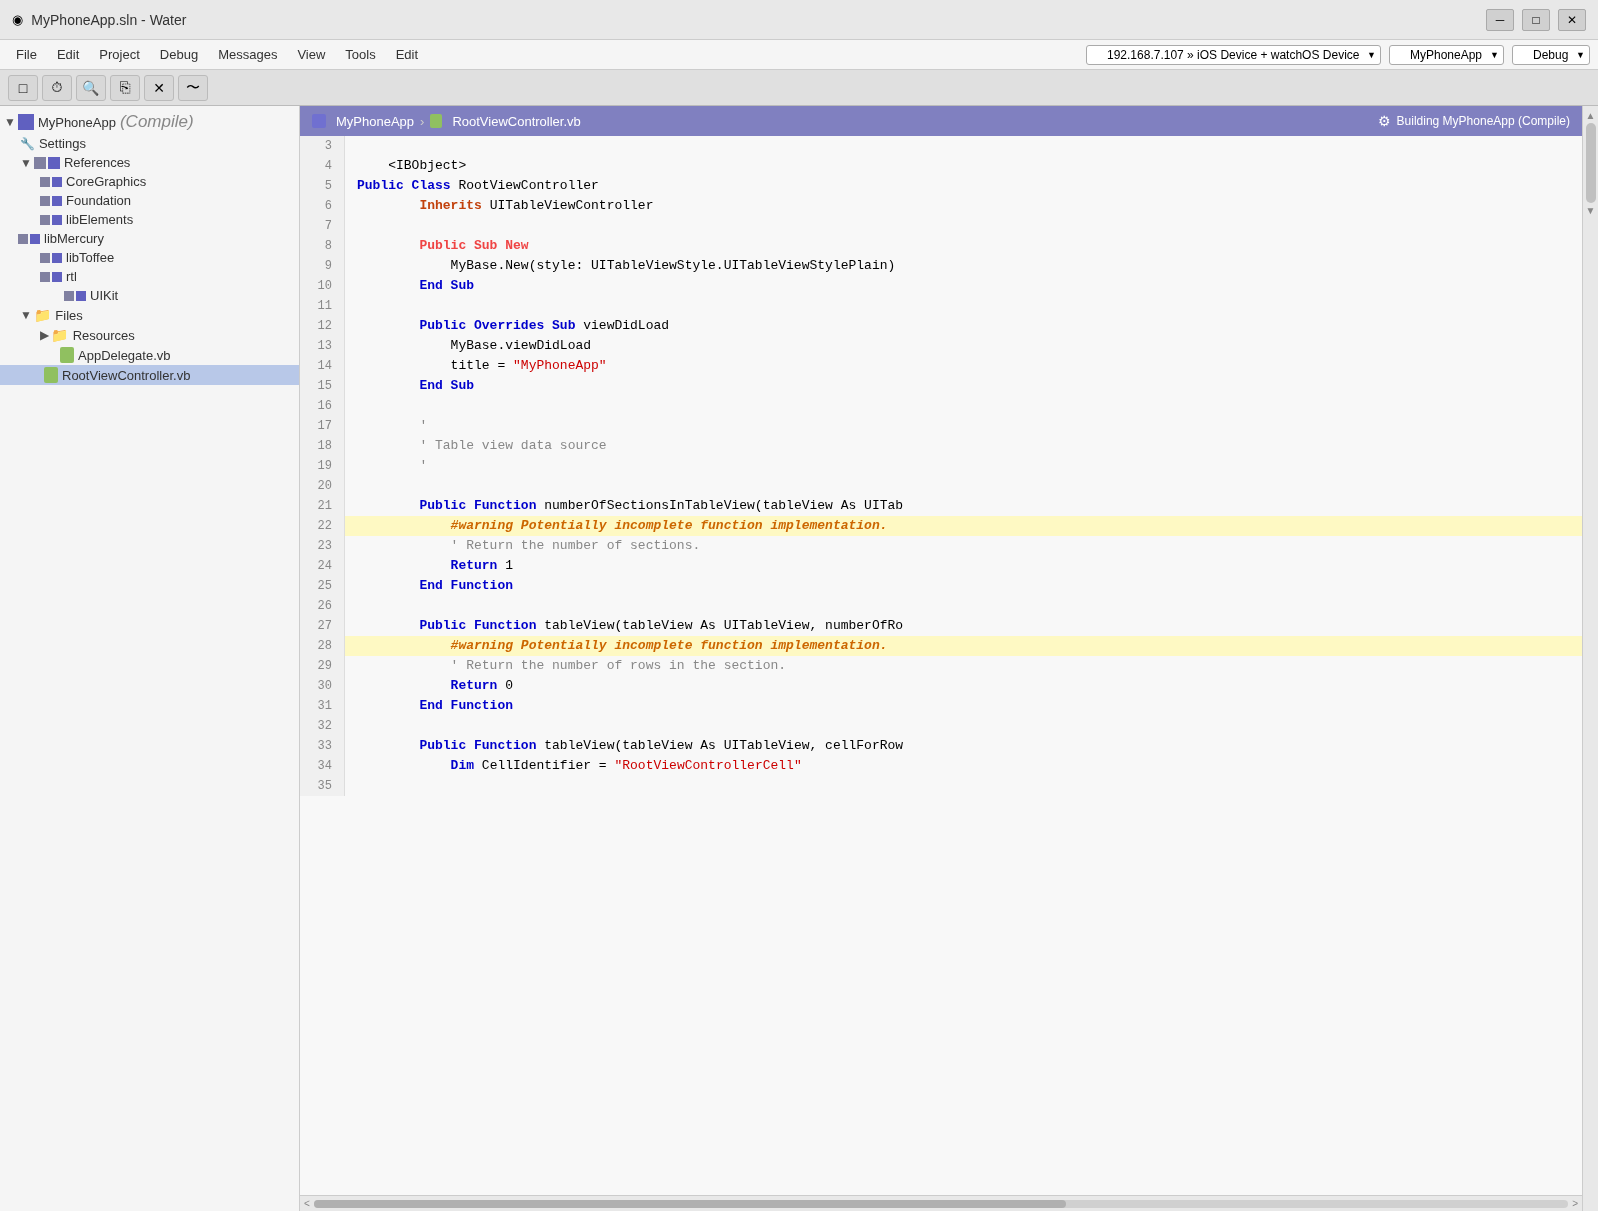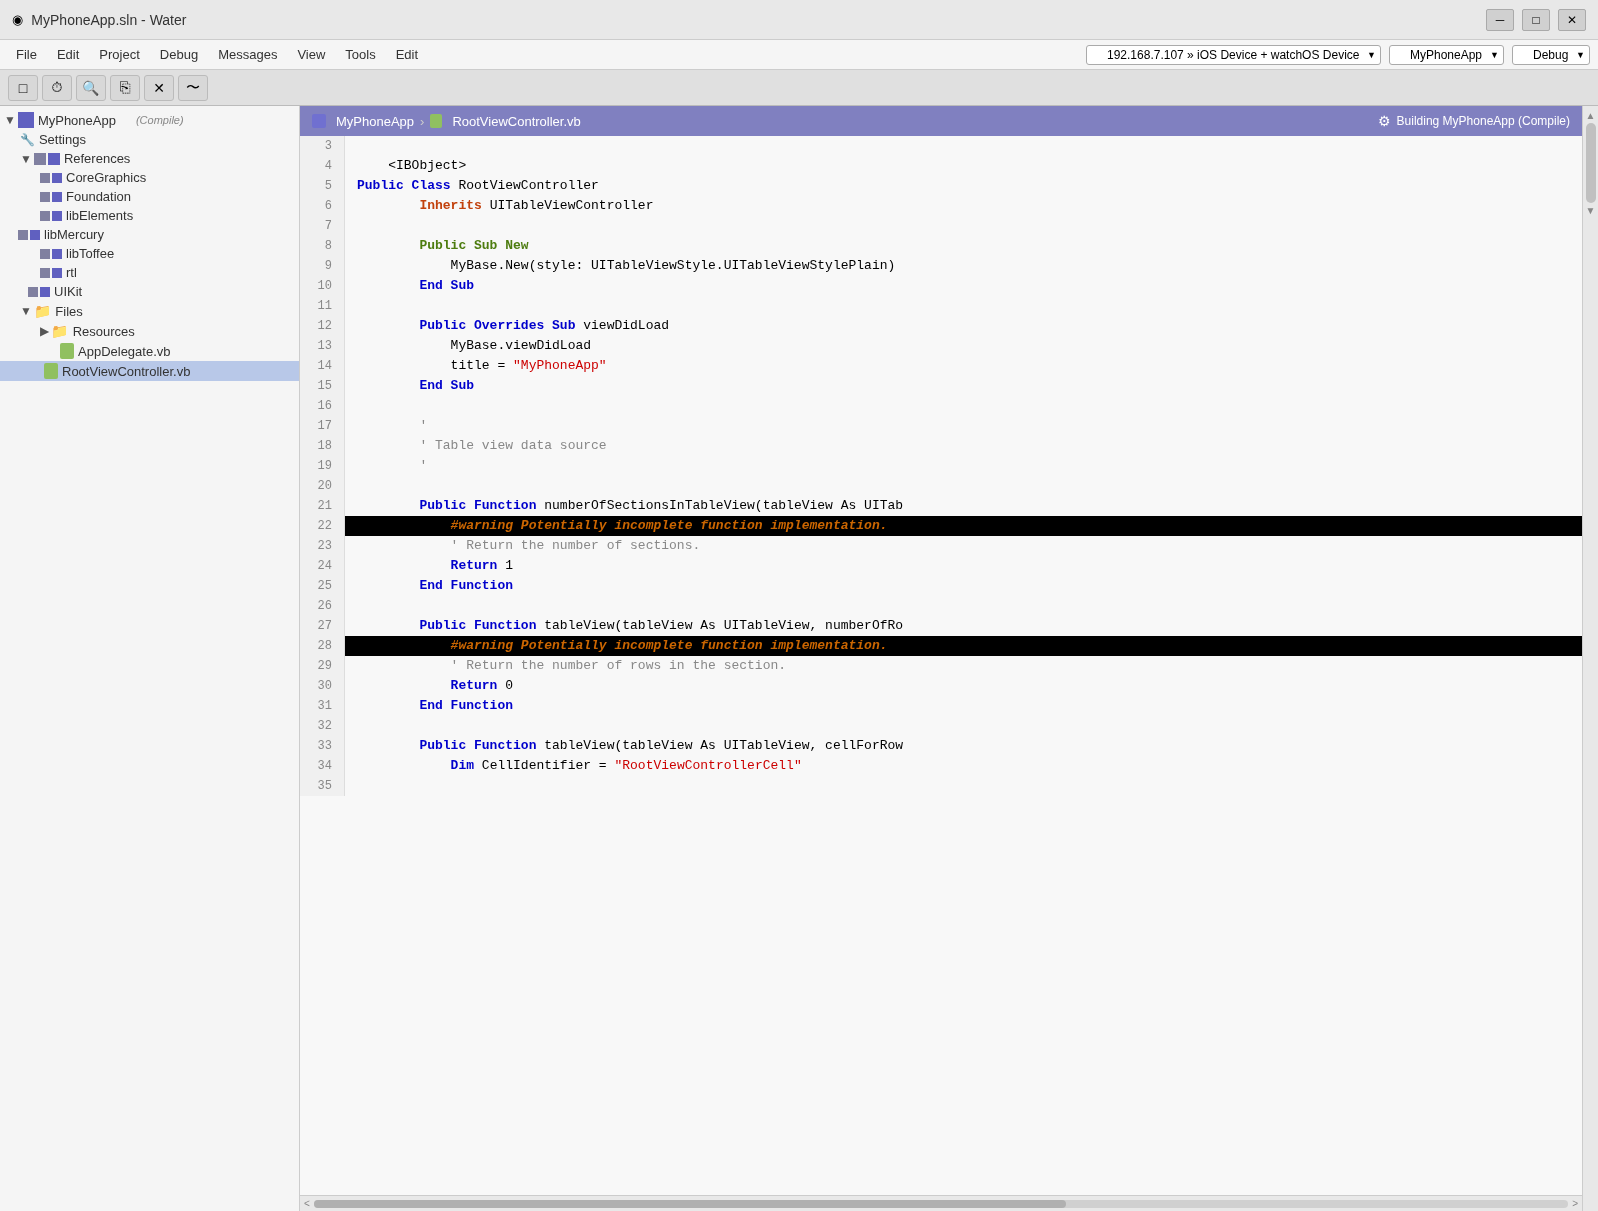--- a/index.html
+++ b/index.html
@@ -111,21 +111,21 @@
     .tree-item {
       display: flex;
       align-items: center;
       padding: 2px 0;
       cursor: pointer;
       user-select: none;
     }
     .tree-item.selected { background: #b8c8e8; }
     .tree-item .icon { margin-right: 4px; font-size: 12px; }
     .tree-item .label { font-size: 13px; color: #333; }
-    .tree-item .label.compile-note { color: #888; font-style: italic; font-size: 11px; margin-left: 20px; }
+    .tree-item .label.compile-note { color: #888; font-style: italic; font-size: 17px; margin-left: 4px; }
 
     
     .editor-area {
       flex: 1;
       display: flex;
       flex-direction: column;
       overflow: hidden;
     }
 
     
@@ -175,21 +175,21 @@
       user-select: none;
       font-size: 12px;
       line-height: 20px;
     }
     .line-content {
       padding-left: 12px;
       white-space: pre;
       line-height: 20px;
       flex: 1;
     }
-    .line-warning { background: #000000; }
+    .line-warning { background: #fef9c3; }
 
     
     .scrollbar-right {
       width: 16px;
       background: #e8e8e8;
       border-left: 1px solid #ccc;
     }
 
     
     .bottom-bar {
@@ -302,21 +302,21 @@
       <span style="display:inline-block;width:10px;height:10px;background:#6060c0;margin-right:4px;vertical-align:middle;"></span>
       <span class="label">libToffee</span>
     </div>
 
     <div class="tree-item" style="padding-left: 40px;">
       <span style="display:inline-block;width:10px;height:10px;background:#8080a0;margin-right:2px;vertical-align:middle;"></span>
       <span style="display:inline-block;width:10px;height:10px;background:#6060c0;margin-right:4px;vertical-align:middle;"></span>
       <span class="label">rtl</span>
     </div>
 
-    <div class="tree-item" style="padding-left: 28px;">
+    <div class="tree-item" style="padding-left: 64px;">
       <span style="display:inline-block;width:10px;height:10px;background:#8080a0;margin-right:2px;vertical-align:middle;"></span>
       <span style="display:inline-block;width:10px;height:10px;background:#6060c0;margin-right:4px;vertical-align:middle;"></span>
       <span class="label">UIKit</span>
     </div>
 
     <div class="tree-item" style="padding-left: 20px;">
       <span class="icon" style="margin-right:2px; color:#555;">▼</span>
       <span style="font-size:14px; margin-right:4px;">📁</span>
       <span class="label">Files</span>
     </div>
@@ -369,21 +369,21 @@
           <div class="code-line">
             <div class="line-num">6</div>
             <div class="line-content"><span style="color: #c2410c; font-weight: bold;">        Inherits</span><span> UITableViewController</span></div>
           </div>
           <div class="code-line">
             <div class="line-num">7</div>
             <div class="line-content"></div>
           </div>
           <div class="code-line">
             <div class="line-num">8</div>
-            <div class="line-content"><span style="color: #4d7c0f; font-weight: bold;">        Public Sub New</span></div>
+            <div class="line-content"><span style="color: #ef4444; font-weight: bold;">        Public Sub New</span></div>
           </div>
           <div class="code-line">
             <div class="line-num">9</div>
             <div class="line-content">            MyBase.New(style: UITableViewStyle.UITableViewStylePlain)</div>
           </div>
           <div class="code-line">
             <div class="line-num">10</div>
             <div class="line-content"><span style="color: rgb(0, 0, 204); font-weight: bold;">        End Sub</span></div>
           </div>
           <div class="code-line">

